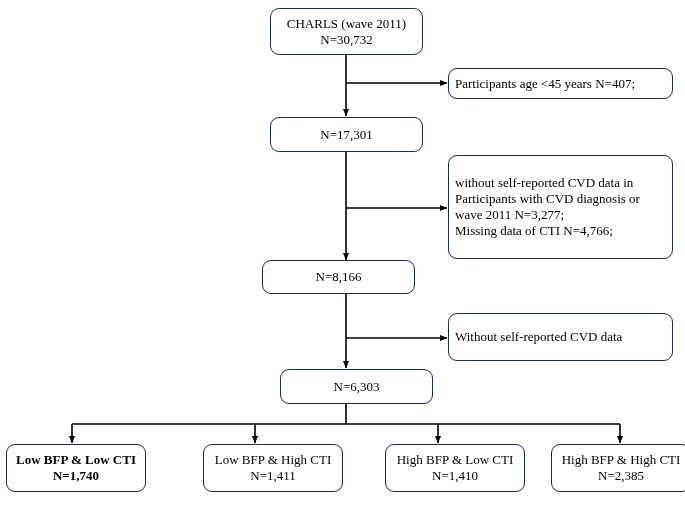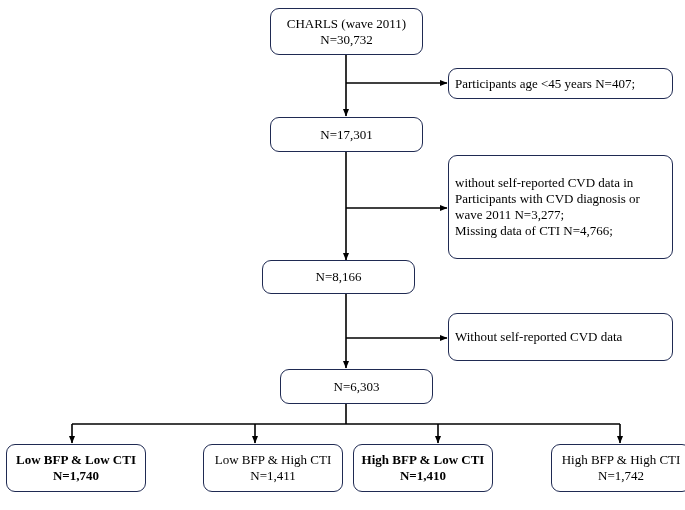--- a/index.html
+++ b/index.html
@@ -127,23 +127,23 @@
   <div class="node center" style="left:6px; top:444px; width:140px; height:48px;font-weight:bold;">
     <span class="line">Low BFP &amp; Low CTI</span>
     <span class="line">N=1,740</span>
   </div>
 
   <div class="node center" style="left:187px; top:444px; width:140px; height:48px;margin-left:16px;">
     <span class="line">Low BFP &amp; High CTI</span>
     <span class="line">N=1,411</span>
   </div>
 
-  <div class="node center" style="left:353px; top:444px; width:140px; height:48px;font-weight:bold;">
+  <div class="node center" style="left:385px; top:444px; width:140px; height:48px;">
     <span class="line">High BFP &amp; Low CTI</span>
     <span class="line">N=1,410</span>
   </div>
 
   <div class="node center" style="left:551px; top:444px; width:140px; height:48px;">
     <span class="line">High BFP &amp; High CTI</span>
-    <span class="line">N=1,742</span>
+    <span class="line">N=2,385</span>
   </div>
 
 </div>
 
 </body></html>

